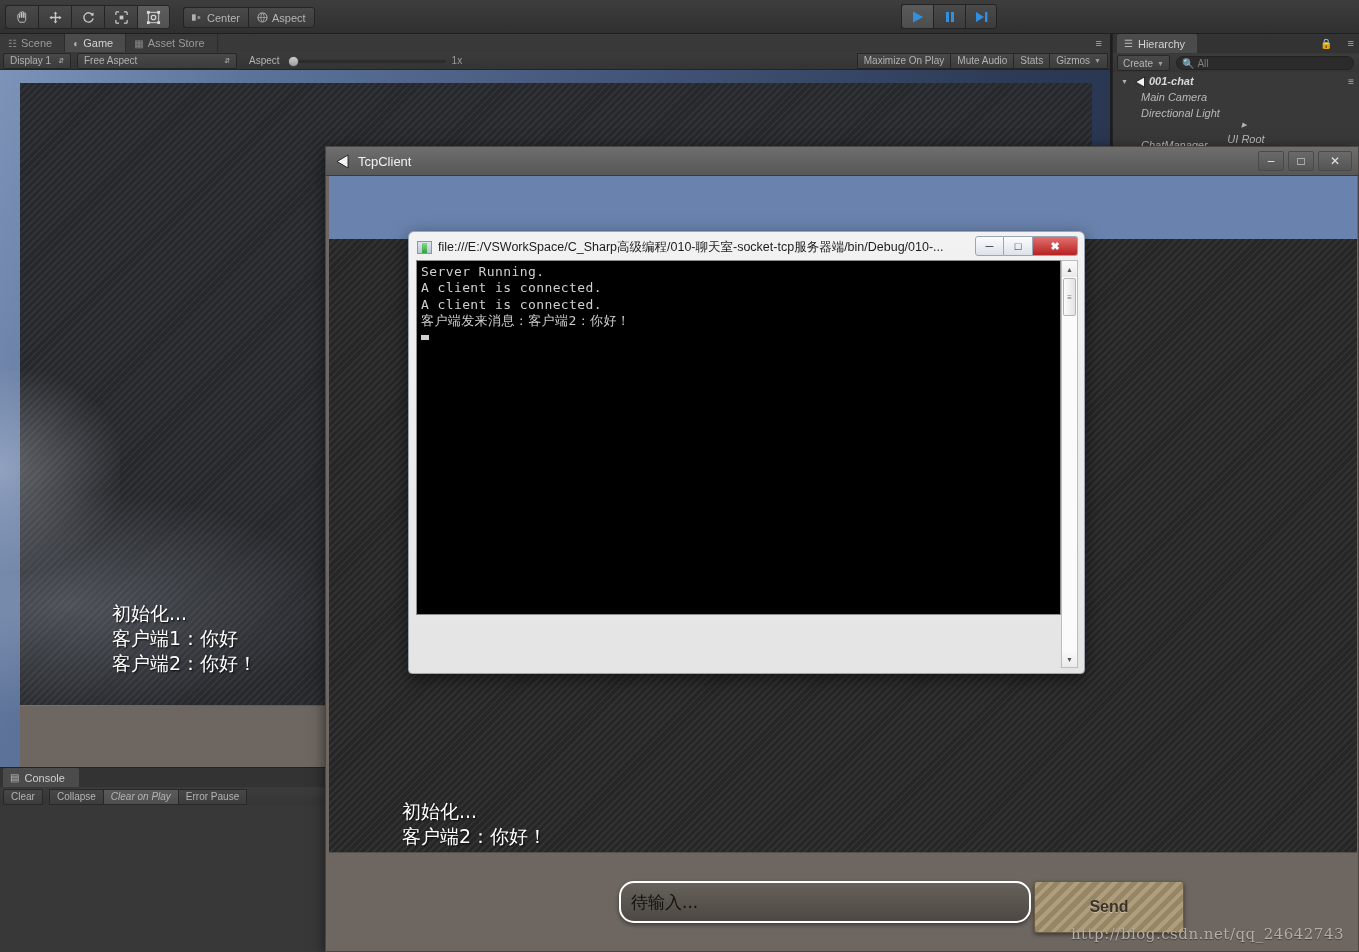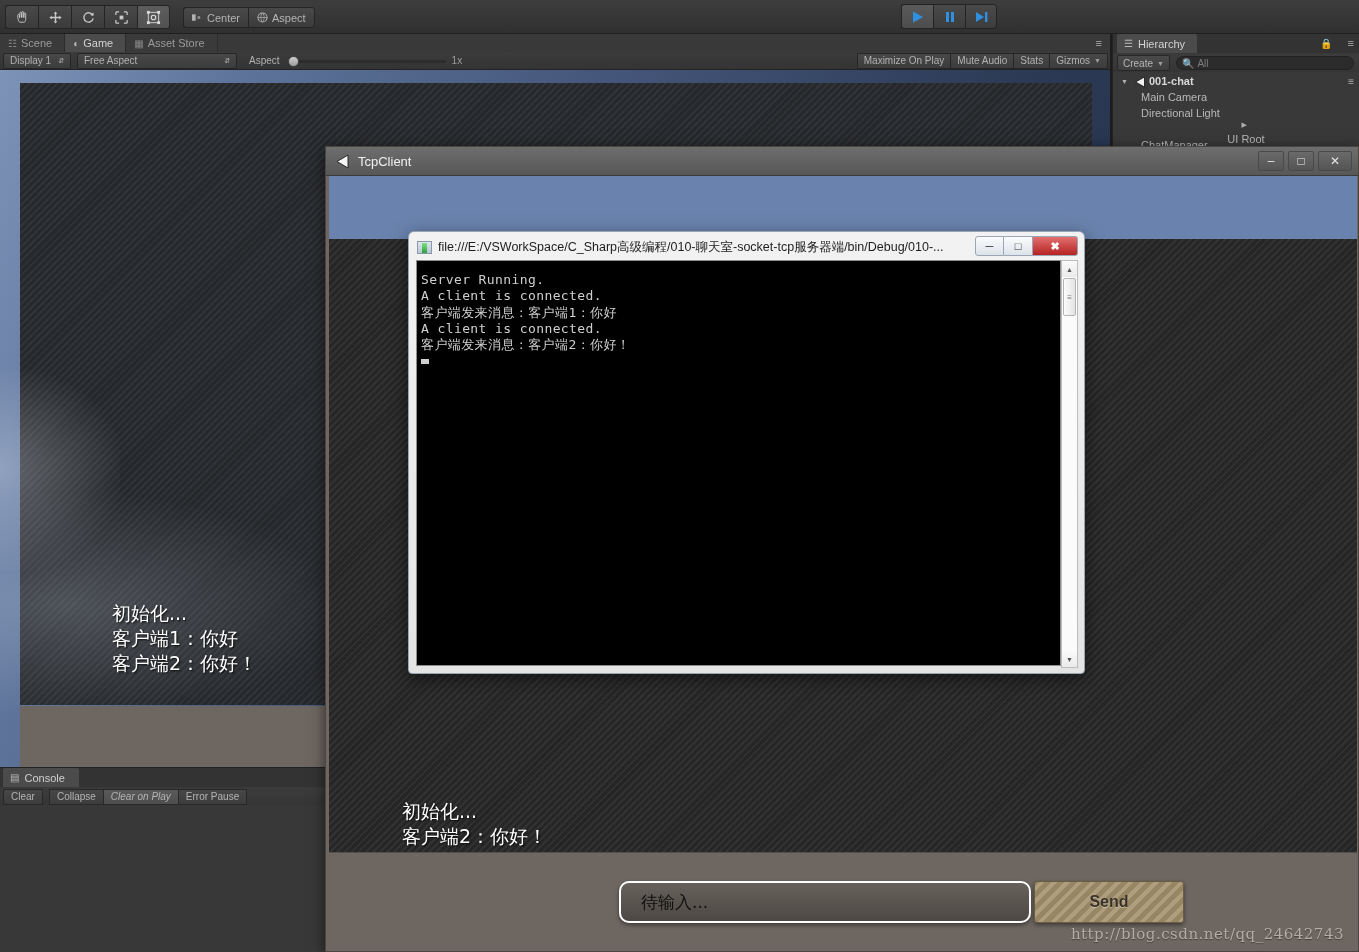--- a/index.html
+++ b/index.html
@@ -127,21 +127,21 @@
   }
   .create-btn {
     background: linear-gradient(#4a4a4a,#3e3e3e); border:1px solid #272727; border-radius:2px;
     color:#b6b6b6; font-size:10px; height:16px; padding:0 5px; display:flex; align-items:center;
   }
   .hier-search {
     flex:1; margin: 0 6px 0 6px; height: 14px; border-radius: 7px;
     background: #2b2b2b; border:1px solid #222; display:flex; align-items:center; padding-left:5px;
   }
   .hier-search span { color:#7e7e7e; font-size:10px; }
-  .hier-rows { position:absolute; left:0; top:39px; width:247px; }
+  .hier-rows { position:absolute; left:0; top:39px; width:247px;font-style:italic; }
   .hrow {
     height: 16px; display:flex; align-items:center; color:#b8b8b8; font-size:11px;
     padding-left: 8px; gap: 4px;
   }
   .hrow.root { color:#d8d8d8; font-weight: bold; }
   .arrow { width: 9px; font-size: 7px; color:#b0b0b0; }
   .arrow.down::before { content: "\25BC"; }
   .arrow.right::before { content: "\25B6"; }
   .unity-cube {
     width: 11px; height: 11px; display:inline-block; position:relative;
@@ -189,27 +189,27 @@
     background: #6e6761; border-top: 1px solid #56504b;
   }
   .chat-text {
     position:absolute; color:#ffffff; font-size: 19px; line-height: 25px;
     text-shadow: 1px 1px 2px rgba(0,0,0,.9);
     font-family: "DejaVu Sans", sans-serif;
   }
   .inputbox {
     position: absolute; left: 290px; top: 705px; width: 412px; height: 42px;
     background: linear-gradient(#67615b, #4d4843);
-    border: 2px solid #ffffff; border-radius: 10px;
-    display: flex; align-items: center; padding-left: 20px;
+    border: 2px solid #ffffff; border-radius: 15px;
+    display: flex; align-items: center; padding-left: 10px;
     box-shadow: 0 2px 4px rgba(0,0,0,.45);
   }
   .inputbox span { color:#111; font-size: 17px; font-family: "DejaVu Sans", sans-serif; }
   .sendbtn {
-    position: absolute; left: 705px; top: 705px; width: 150px; height: 42px;
+    position: absolute; left: 705px; top: 705px; width: 150px; height: 52px;
     background-color: #a2906b;
     background-image: repeating-linear-gradient(
       -45deg, rgba(255,255,255,.13) 0px, rgba(255,255,255,.13) 4px,
       rgba(0,0,0,.07) 4px, rgba(0,0,0,.07) 9px);
     border: 1px solid #6a5c42; border-radius: 3px;
     display:flex; align-items:center; justify-content:center;
     box-shadow: 0 2px 4px rgba(0,0,0,.45);
   }
   .sendbtn span {
     color:#3a3228; font-size: 16px; font-weight: bold;
@@ -247,23 +247,23 @@
     display:flex; align-items:center; justify-content:center;
     color:#2a2a2a; font-size:11px;
   }
   .dos-btn:first-child { border-left:1px solid #9aa6b3; border-radius: 3px 0 0 3px; }
   .dos-btn.close {
     width: 45px; border-radius: 0 3px 3px 0;
     background: linear-gradient(#e27070, #b62222);
     color:#fff; font-weight: bold;
   }
   .dos-screen {
-    position: absolute; left: 7px; top: 28px; width: 645px; height: 406px;
+    position: absolute; left: 7px; top: 28px; width: 645px; height: 355px;
     background: #000; border: 1px solid #8d8d8d;
-    padding: 11px 4px; overflow: hidden;
+    padding: 3px 4px; overflow: hidden;
   }
   .dos-line {
     color:#cfcfcf; font-size: 13px; line-height: 16.3px;
     font-family: "DejaVu Sans Mono", monospace; white-space: pre;
     letter-spacing: .4px;
   }
   .dos-cursor {
     width: 8px; height: 5px; background: #cfcfcf; margin-top: 6px;
   }
   .dos-scroll {
@@ -579,21 +579,20 @@
           </div>
         <div class="dos-btn close">
             <span>✖</span>
           </div>
       </div>
     </div>
 
     <div class="dos-screen">
       <div class="dos-line">Server Running.</div>
       <div class="dos-line">A client is connected.</div>
-      <div class="dos-line">客户端发来消息：客户端1：你好</div>
       <div class="dos-line">A client is connected.</div>
       <div class="dos-line">客户端发来消息：客户端2：你好！</div>
       <div class="dos-cursor"></div>
     </div>
 
     <div class="dos-scroll">
       <div class="dos-arrow">
           <span>▲</span>
         </div>
       <div class="dos-thumb">≡</div>

